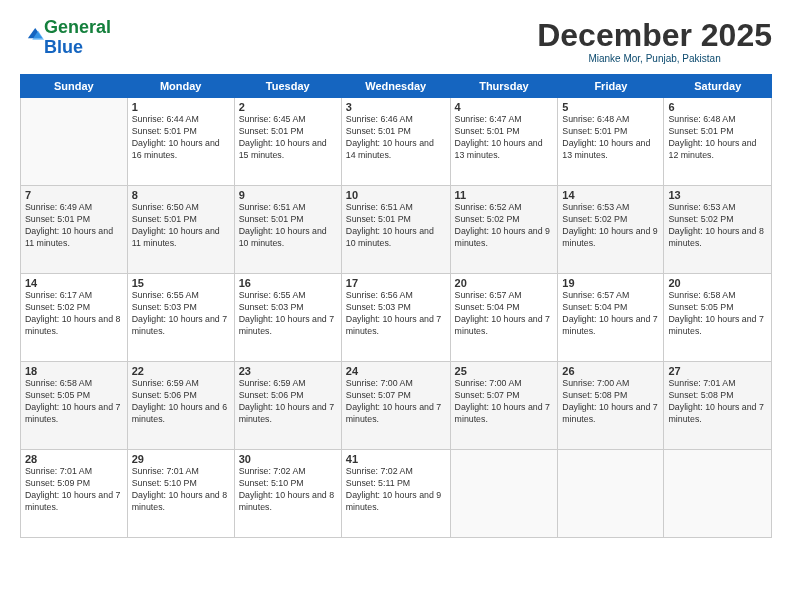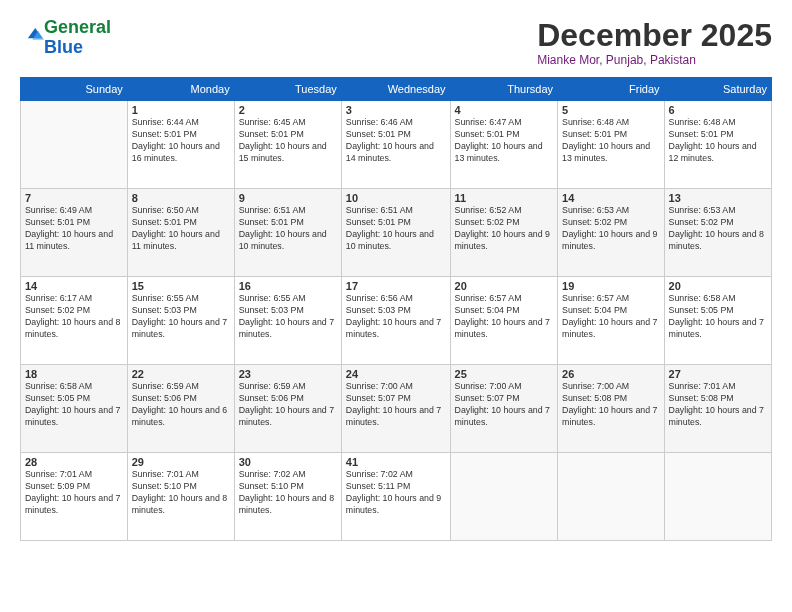--- a/index.html
+++ b/index.html
@@ -31,44 +31,44 @@
       line-height: 1.1;
     }
     .logo-general { color: #15803d; }
     .logo-blue { color: #1565C0; }
     .logo-icon {
       width: 22px;
       height: 22px;
       margin-left: 2px;
     }
     .title-block {
-      text-align: left;
+      text-align: center;
     }
     .month-title {
       font-size: 32px;
       font-weight: bold;
       color: #333;
       line-height: 1.1;
     }
     .location {
-      font-size: 12px;
-      color: #701a75;
+      font-size: 10px;
+      color: #0c4a6e;
     }
     .calendar {
       width: 100%;
       border-collapse: collapse;
       font-size: 9.5px;
     }
     .calendar th {
       background-color: #1565C0;
       color: #fff;
       padding: 5px 4px;
-      text-align: right;
+      text-align: center;
       font-size: 11px;
-      font-weight: normal;
+      font-weight: bold;
       border: 1px solid #1565C0;
     }
     .calendar td {
       border: 1px solid #ccc;
       vertical-align: top;
       padding: 3px 4px;
       width: 113px;
       height: 88px;
     }
     .day-num {

